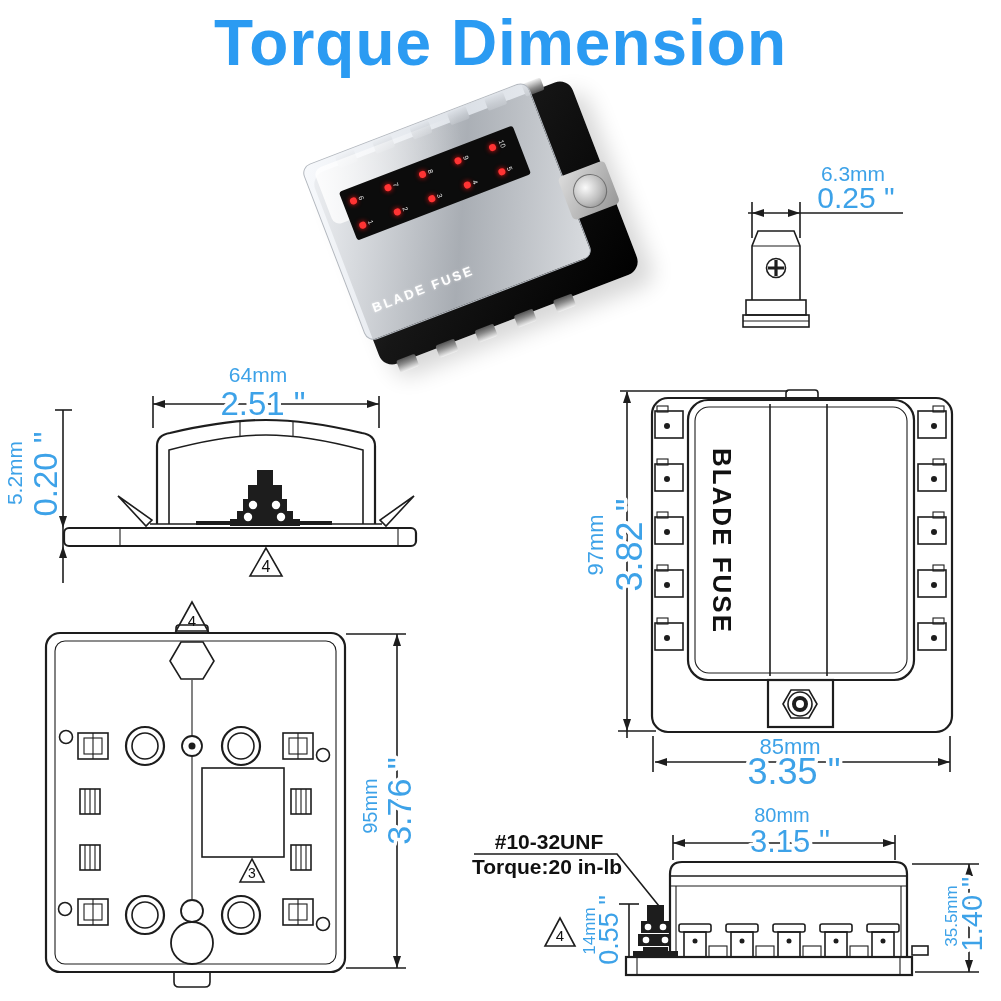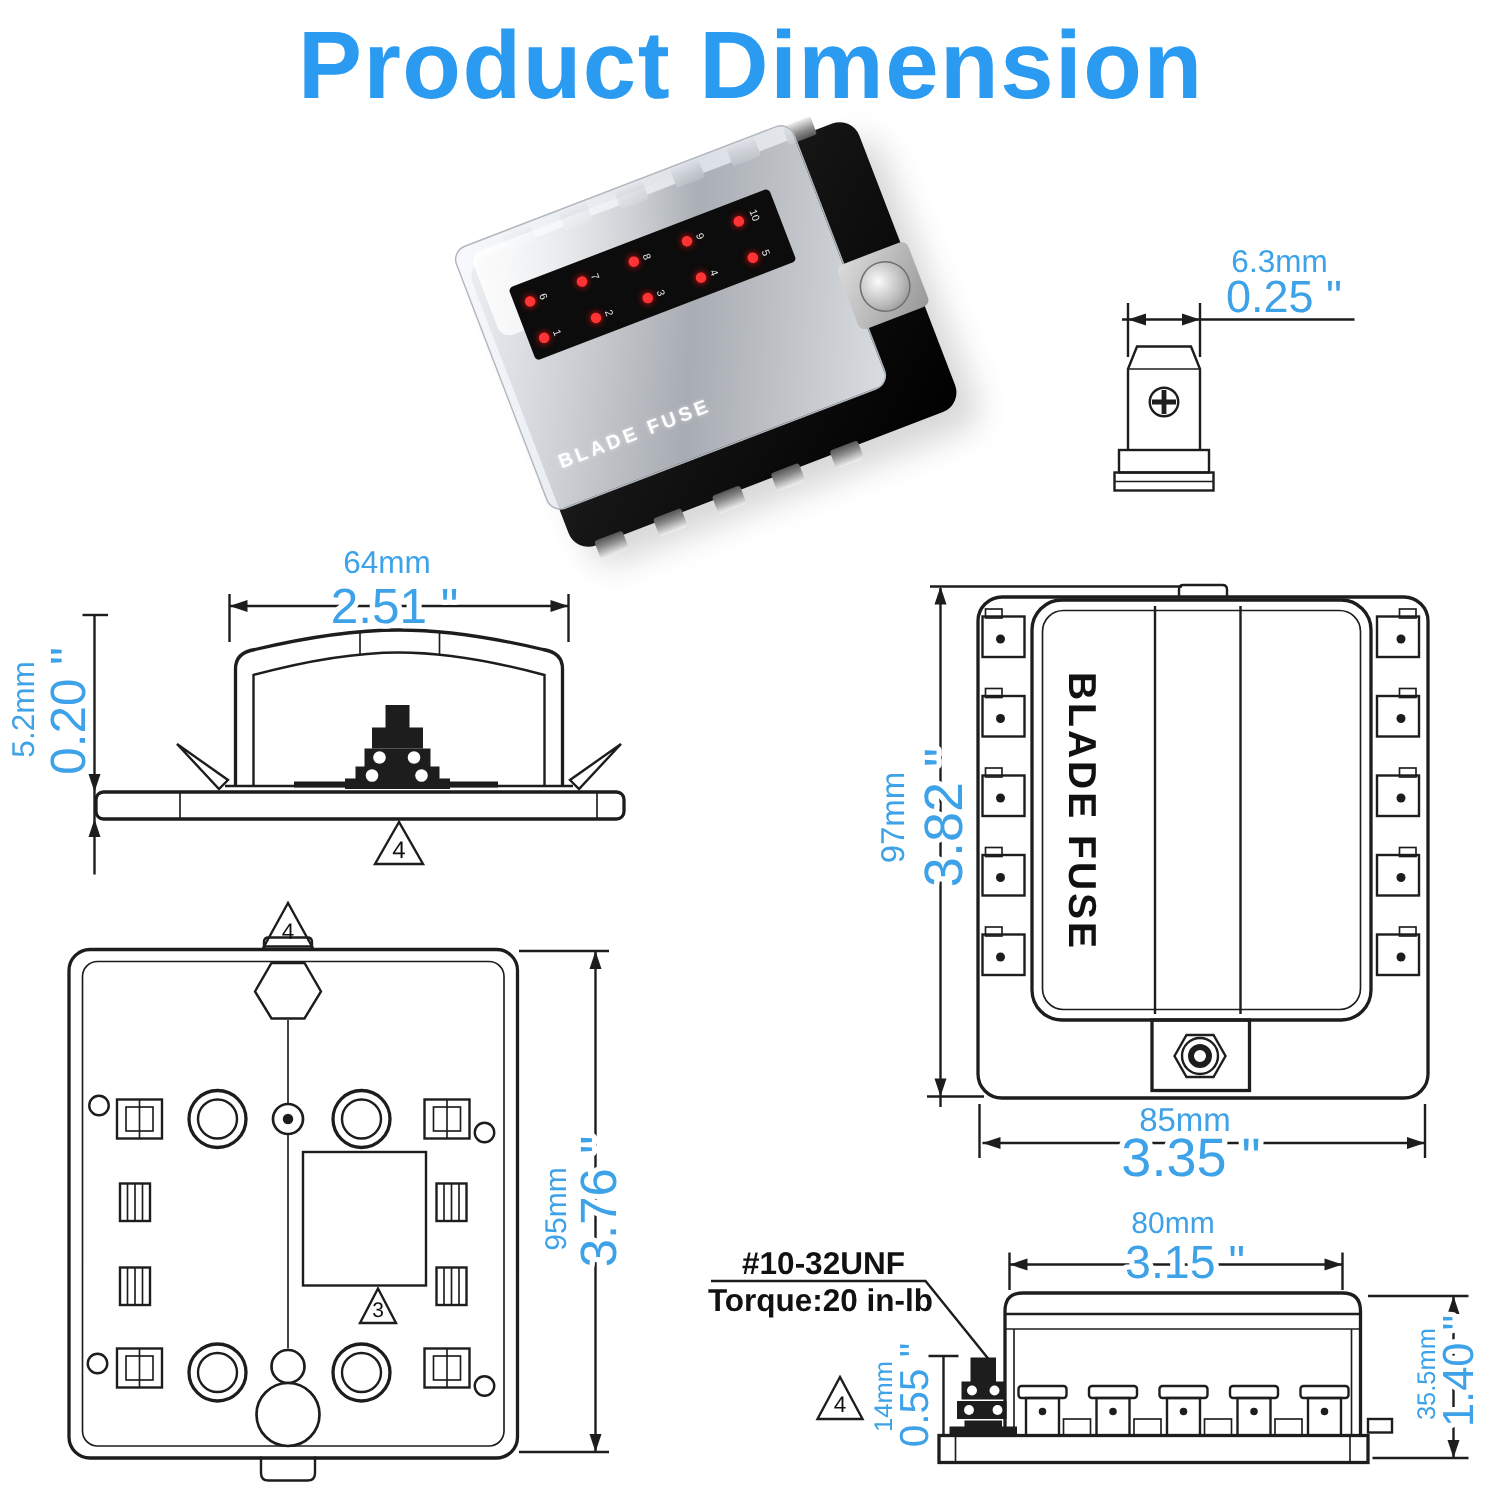--- a/index.html
+++ b/index.html
@@ -49,21 +49,21 @@
              background:linear-gradient(135deg,#dcdcdc,#979797); }
   .ph-stud-cap { position:absolute; left:9px; top:7px; width:32px; height:32px; border-radius:50%;
              background:radial-gradient(circle at 40% 35%,#fafafa,#bdbdbd 55%,#7e7e7e);
              border:1px solid #6f6f6f; }
 </style>
 </head>
 <body>
 
 <div class="canvas">
 
-  <h1 class="page-title">Product Dimension</h1>
+  <h1 class="page-title">Torque Dimension</h1>
 
   <div class="photo">
     <div class="ph-base">
       <div class="ph-term top" style="left:30px"></div>
       <div class="ph-term top" style="left:70px"></div>
       <div class="ph-term top" style="left:110px"></div>
       <div class="ph-term top" style="left:150px"></div>
       <div class="ph-term top" style="left:190px"></div>
       <div class="ph-term top" style="left:230px"></div>
       <div class="ph-term bot" style="left:14px"></div>

